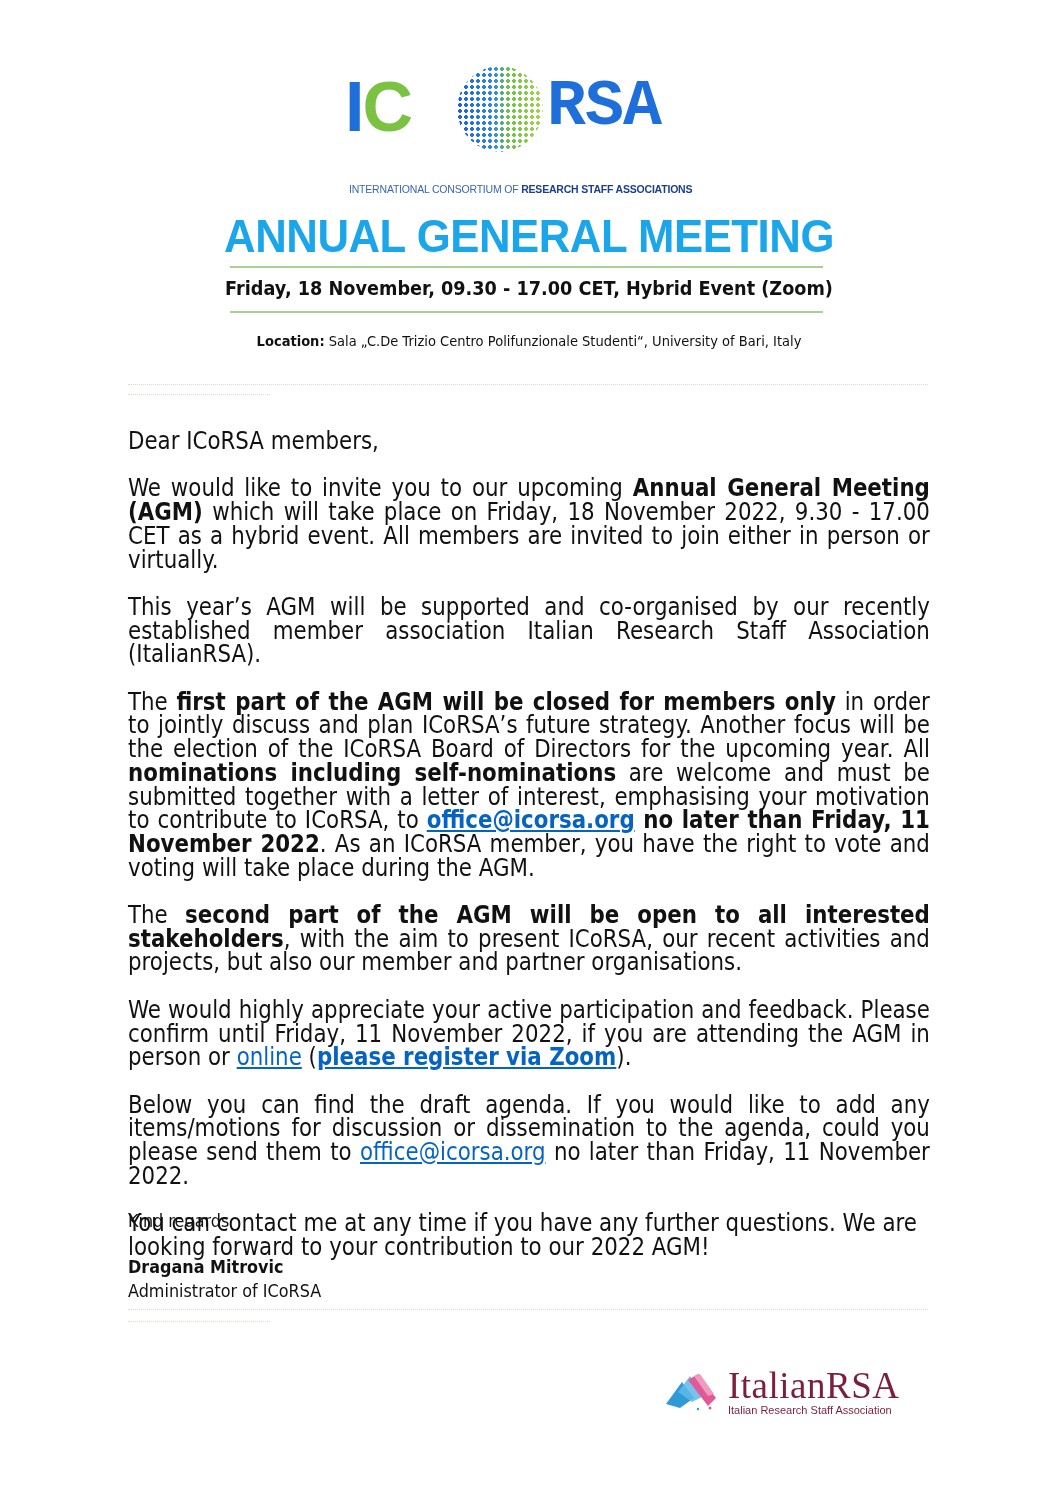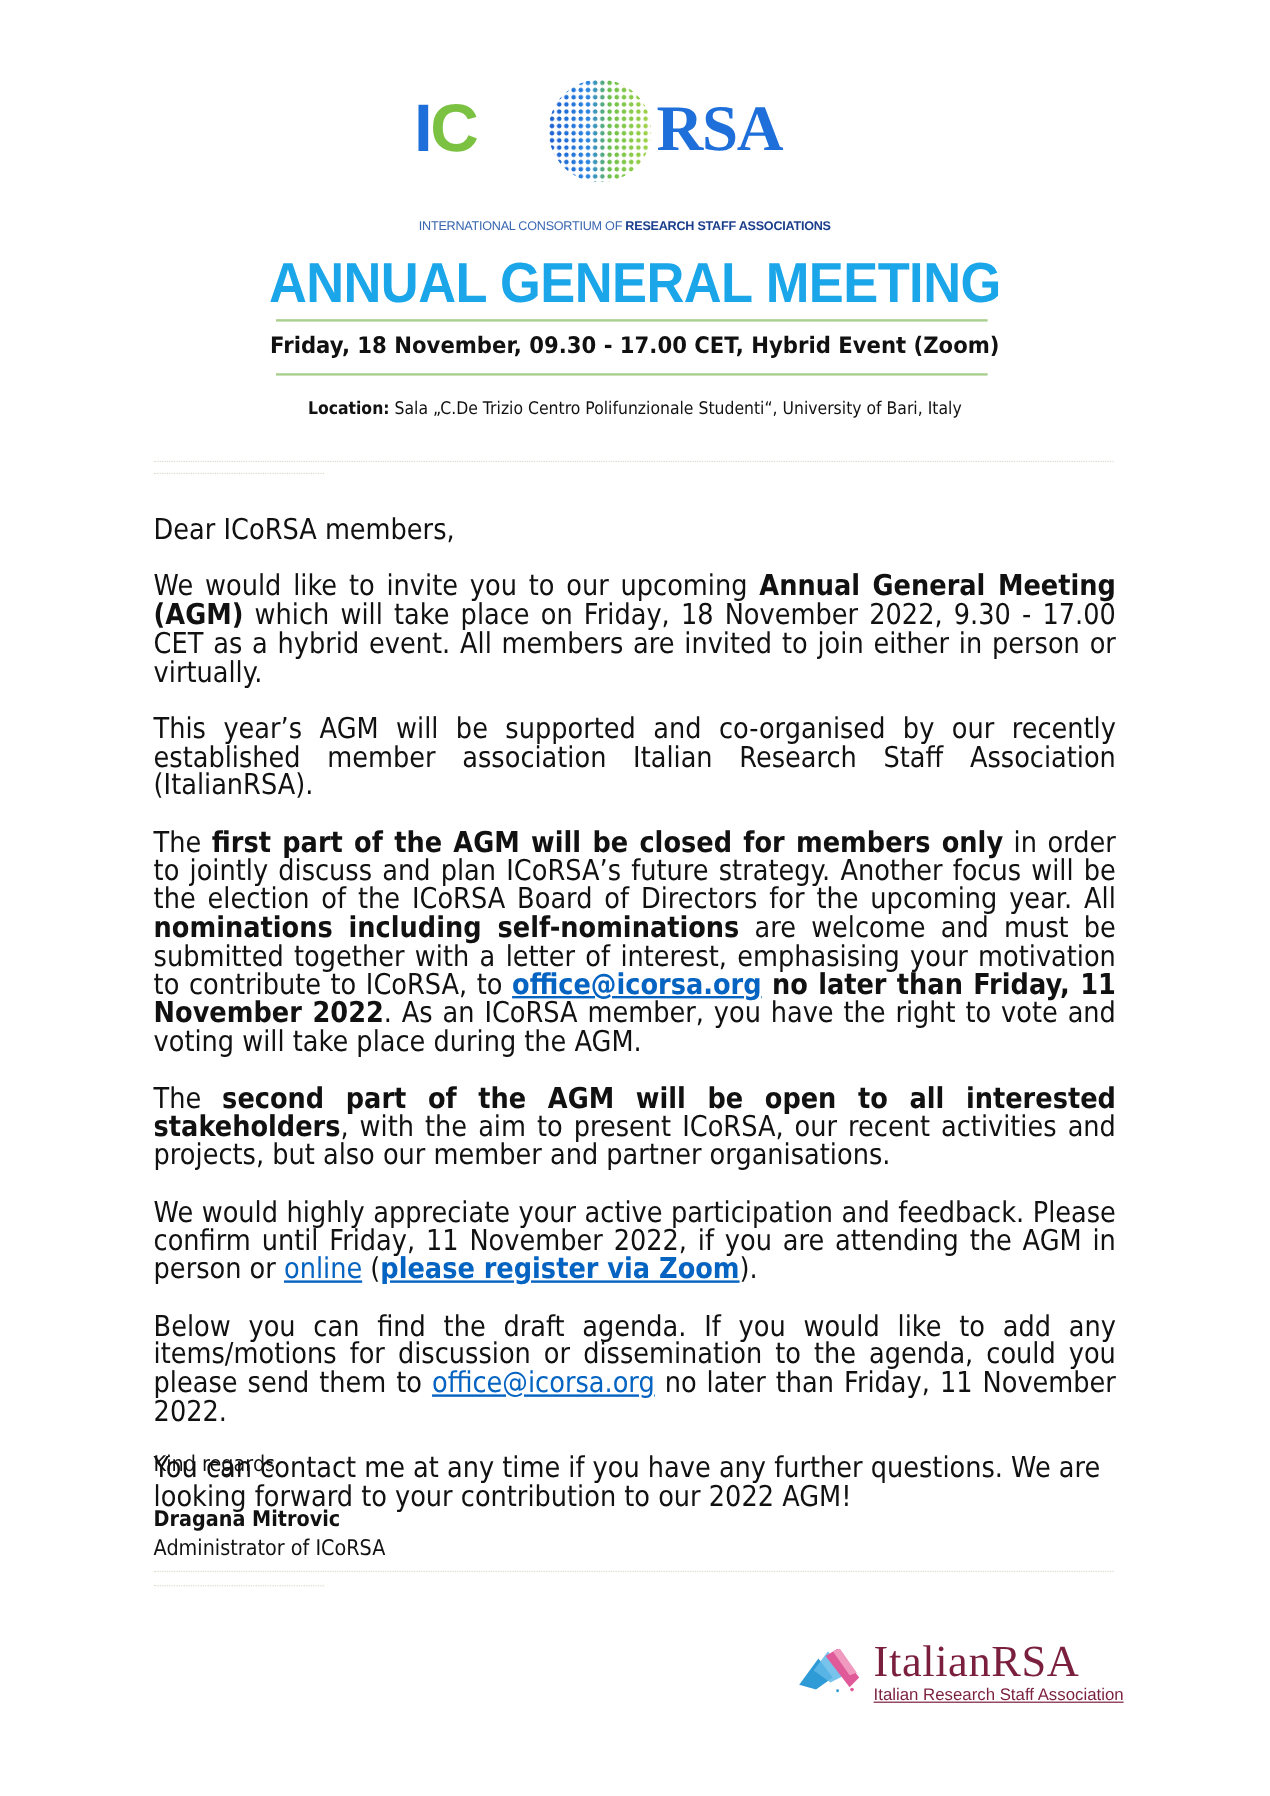--- a/index.html
+++ b/index.html
@@ -3,31 +3,31 @@
 <meta charset="utf-8">
 <style>
   html, body { margin: 0; padding: 0; background: #ffffff; }
   body { width: 1058px; height: 1497px; position: relative; overflow: hidden;
          font-family: "DejaVu Sans", sans-serif; color: #111; }
   .abs { position: absolute; }
 
   
   .logo { left: 345px; top: 62px; width: 370px; height: 110px; }
   .logo .ic { position: absolute; left: 0; top: 8px; font-family: "Liberation Sans", sans-serif;
-              font-weight: bold; font-size: 56px; line-height: 74px; letter-spacing: -2px; }
+              font-weight: bold; font-size: 70px; line-height: 74px; letter-spacing: -2px; }
   .logo .ic .i { color: #1e6fd9; }
   .logo .ic .c { color: #7cc242; }
   .logo .globe { position: absolute; left: 112px; top: 4px; width: 86px; height: 86px; border-radius: 50%;
                  background:
                    radial-gradient(circle, rgba(255,255,255,0) 55%, rgba(255,255,255,0.0) 56%),
                    linear-gradient(90deg, #1e5fd0 0%, #2a86e0 40%, #6fc04a 60%, #a4d44a 100%);
                  -webkit-mask: radial-gradient(circle, #000 1.6px, transparent 2.2px) 0 0/6px 6px;
                  mask: radial-gradient(circle, #000 1.6px, transparent 2.2px) 0 0/6px 6px; }
-  .logo .rsa { position: absolute; left: 202px; top: 8px; font-family: Liberation Serif, serif;
-               font-weight: bold; font-size: 54px; line-height: 74px; color: #1e6fd9; letter-spacing: -1px; }
+  .logo .rsa { position: absolute; left: 202px; top: 8px; font-family: Liberation Mono, monospace;
+               font-weight: bold; font-size: 65px; line-height: 74px; color: #1e6fd9; letter-spacing: -1px; }
   .logo .sub { position: absolute; left: 4px; top: 90px; width: 366px; font-family: "Liberation Sans", sans-serif;
                font-size: 10.5px; color: #3a66b0; white-space: nowrap; letter-spacing: -0.2px; margin-top: 31px; }
   .logo .sub b { color: #1b3f8c; }
 
   .title { left: 0; width: 1058px; top: 208px; text-align: center;
            font-family: "Liberation Sans", sans-serif; font-weight: bold; font-size: 47px;
            color: #1aa6e8; letter-spacing: -0.5px; transform: scaleX(0.93); transform-origin: center; }
   .hr-green { height: 2px; background: #a9d08e; }
   .hr1 { left: 230px; width: 593px; top: 266px; }
   .hr2 { left: 230px; width: 593px; top: 311px; }
@@ -54,21 +54,21 @@
   .closing { left: 128px; top: 1209px; font-size: 18px; line-height: 23px; transform: scaleX(0.89); transform-origin: left; }
   .sig-name { left: 128px; top: 1256px; font-size: 18px; font-weight: bold; transform: scaleX(0.89); transform-origin: left; }
   .sig-role { left: 128px; top: 1280px; font-size: 18px; transform: scaleX(0.89); transform-origin: left; }
 
   
   .ilogo { left: 664px; top: 1366px; width: 250px; height: 56px; }
   .ilogo .mark { position: absolute; left: 0; top: 6px; width: 60px; height: 40px; }
   .ilogo .name { position: absolute; left: 64px; top: -2px; font-family: Liberation Serif, serif;
                  font-size: 37px; color: #7a1f3d; letter-spacing: 0.5px; }
   .ilogo .tag { position: absolute; left: 64px; top: 38px; font-family: "Liberation Sans", sans-serif;
-                font-size: 14px; color: #7a1f3d; white-space: nowrap; text-decoration: underline; }
+                font-size: 11px; color: #7a1f3d; white-space: nowrap; }
 </style>
 </head>
 <body>
 
 <div class="abs logo">
   <div class="ic"><span class="i">I</span><span class="c">C</span></div>
   <div class="globe"></div>
   <div class="rsa">RSA</div>
   <div class="sub"><span>INTERNATIONAL CONSORTIUM OF </span><b>RESEARCH STAFF ASSOCIATIONS</b></div>
 </div>

